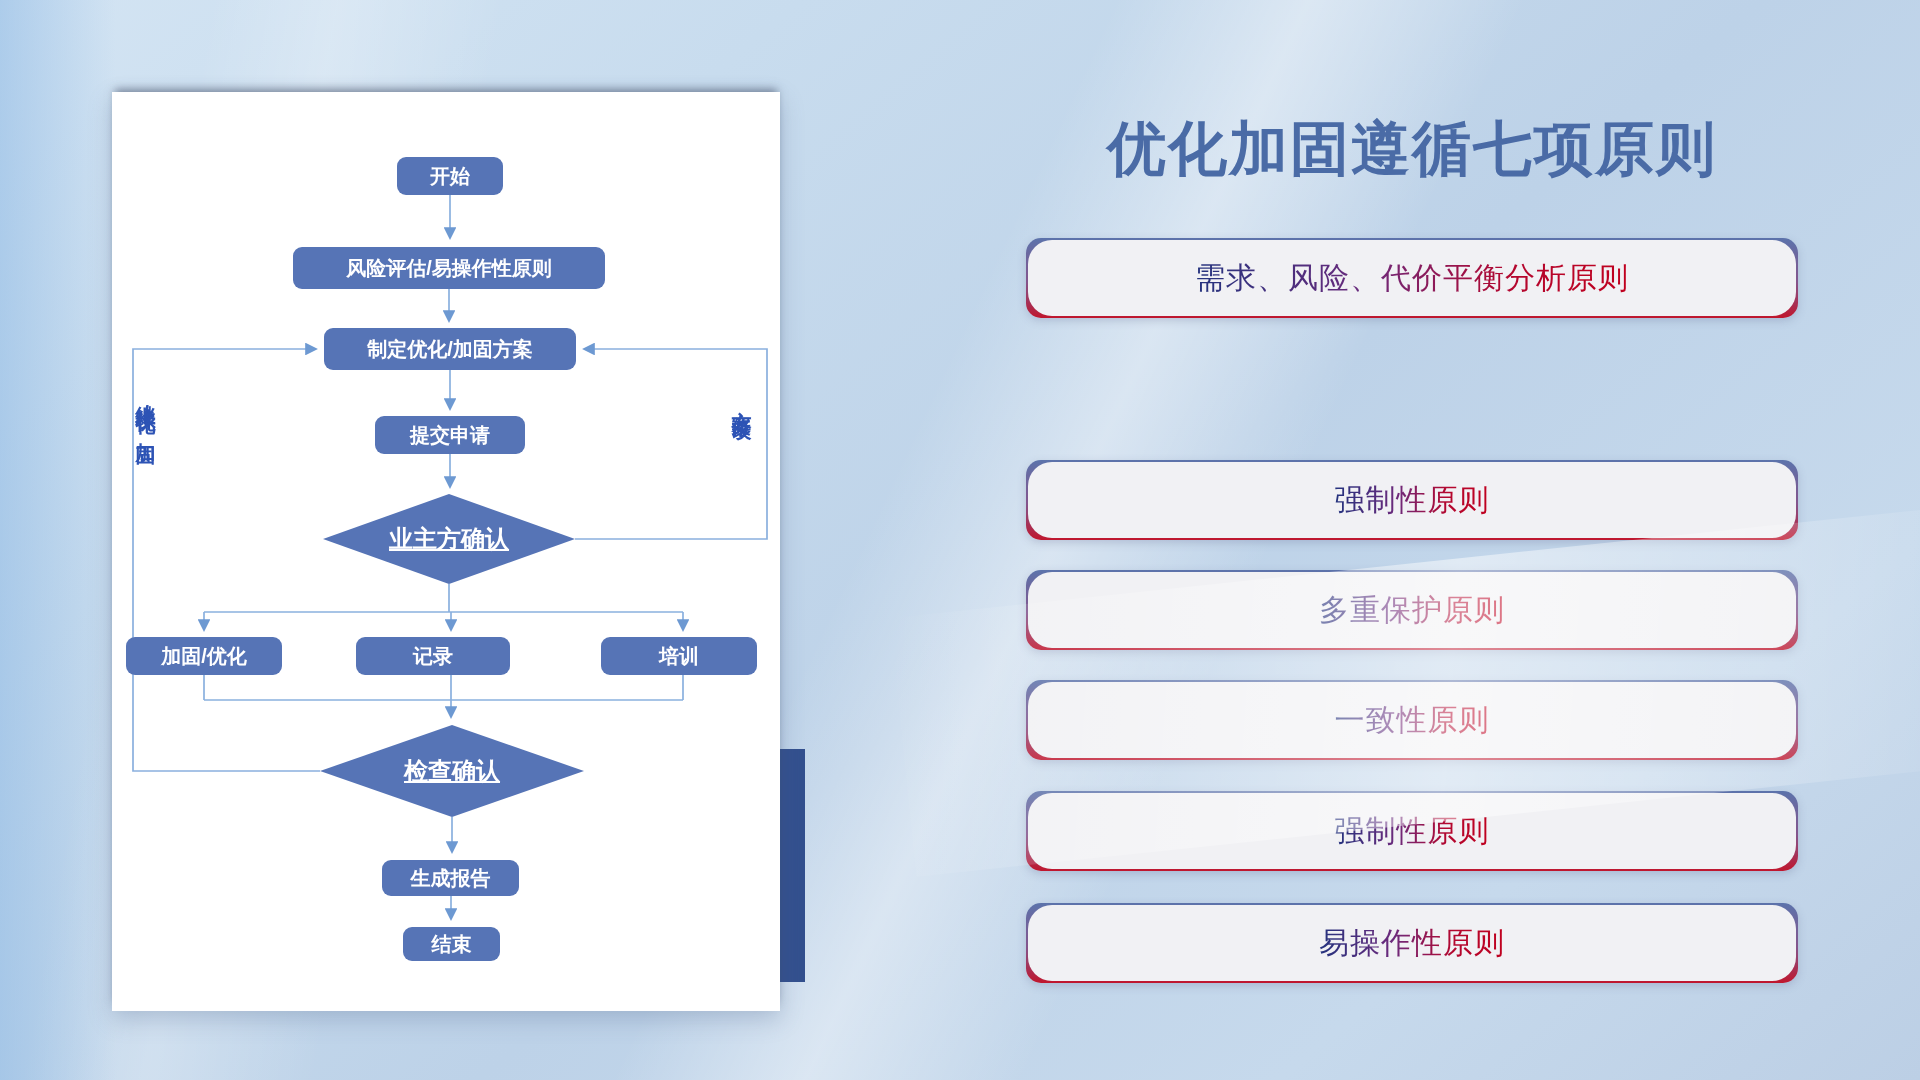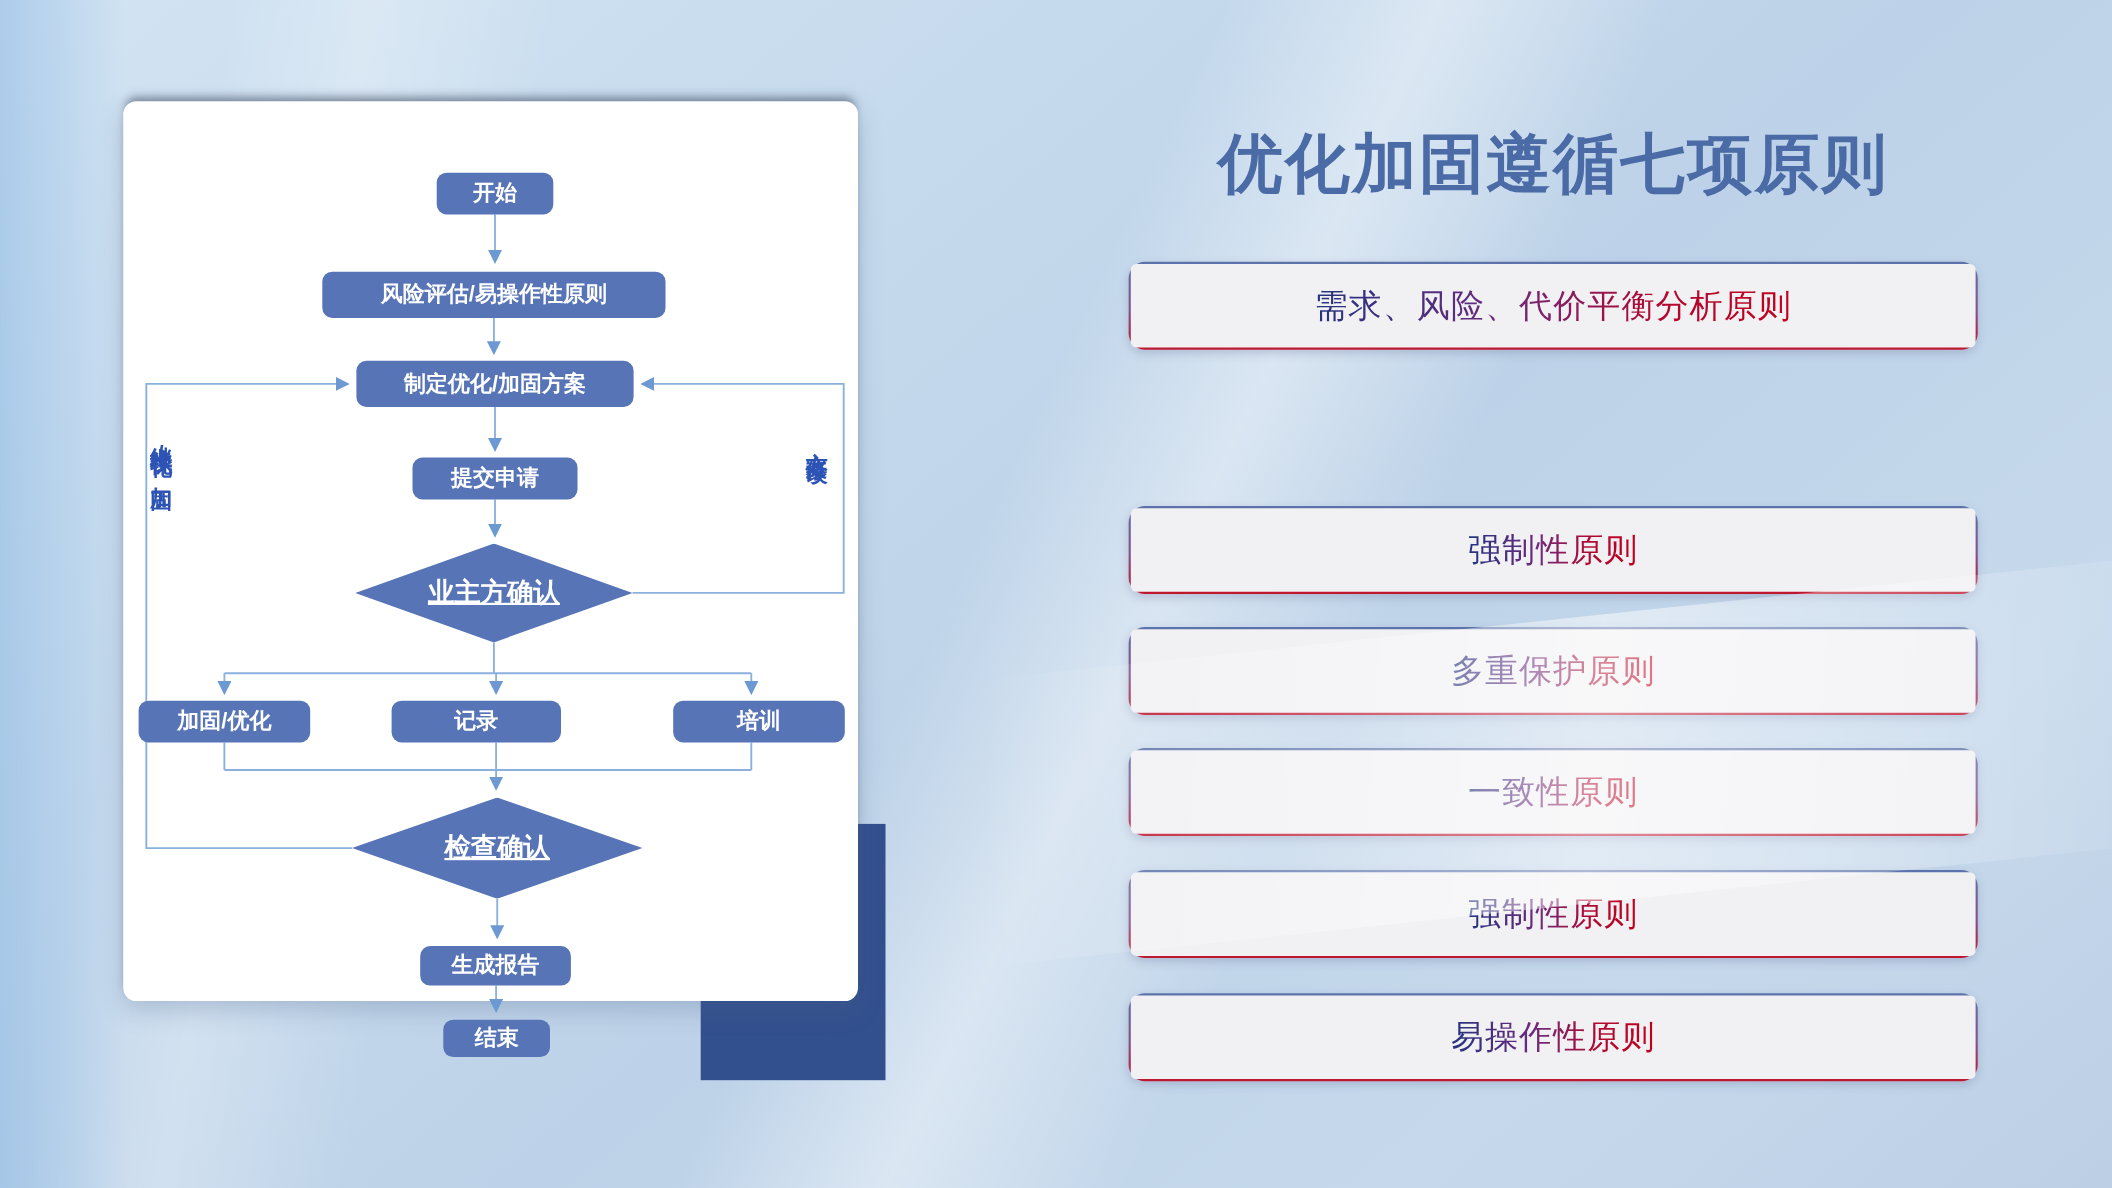--- a/index.html
+++ b/index.html
@@ -25,22 +25,22 @@
     background:linear-gradient(100deg,rgba(255,255,255,0),rgba(255,255,255,.5),rgba(255,255,255,0));
     transform:rotate(-6deg);pointer-events:none;
   }
 
   
   .shadow-rect{
     position:absolute;left:637px;top:749px;width:168px;height:233px;
     background:#33508e;
   }
   .flow-card{
-    position:absolute;left:112px;top:92px;width:668px;height:818px;
-    background:#ffffff;border-radius:12px;
+    position:absolute;left:112px;top:92px;width:668px;height:919px;
+    background:#ffffff;border-radius:0;
     box-shadow:0 -6px 8px -3px rgba(62,72,98,.55),0 8px 22px rgba(80,100,140,.28);
   }
   .flow-svg{position:absolute;left:0;top:0;width:668px;height:875px;}
   .node{
     position:absolute;display:flex;align-items:center;justify-content:center;
     background:#5674b6;color:#ffffff;font-weight:bold;font-size:20px;
     border-radius:9px;text-align:center;line-height:1.1;
   }
   .node.diamond{
     border-radius:0;
@@ -59,21 +59,21 @@
     text-align:center;font-size:59px;font-weight:bold;color:#4a6ba6;
     letter-spacing:2px;
   }
   .pill{
     position:absolute;left:1026px;width:772px;height:80px;
     border-radius:15px;padding:0;
     background:linear-gradient(180deg,#5c73ab 0%,#84548c 55%,#c0162d 100%);
     box-shadow:0 3px 8px rgba(90,100,140,.25);
   }
   .pill-inner{
-    position:absolute;inset:2px;border-radius:5px;background:#f1f1f4;
+    position:absolute;inset:2px;border-radius:24px;background:#f1f1f4;
     display:flex;align-items:center;justify-content:center;
   }
   .pill-text{
     font-size:30px;font-weight:500;letter-spacing:1px;
     background:linear-gradient(90deg,#24337e 0%,#6d2a7c 40%,#b3072f 72%,#c0001e 100%);
     -webkit-background-clip:text;background-clip:text;
     color:transparent;
   }
 </style>
 </head>
@@ -125,21 +125,21 @@
     <div class="node" style="left:212px;top:236px;width:252px;height:42px">制定优化/加固方案</div>
 
     <div class="node" style="left:263px;top:324px;width:150px;height:38px">提交申请</div>
 
     <div class="node diamond" style="left:211px;top:402px;width:252px;height:90px">业主方确认</div>
 
     <div class="node" style="left:14px;top:545px;width:156px;height:38px">加固/优化</div>
 
     <div class="node" style="left:244px;top:545px;width:154px;height:38px">记录</div>
 
-    <div class="node" style="left:500px;top:545px;width:156px;height:38px">培训</div>
+    <div class="node" style="left:489px;top:545px;width:156px;height:38px">培训</div>
 
     <div class="node diamond" style="left:208px;top:633px;width:264px;height:92px">检查确认</div>
 
     <div class="node" style="left:270px;top:768px;width:137px;height:36px">生成报告</div>
 
     <div class="node" style="left:291px;top:835px;width:97px;height:34px">结束</div>
 
     <div class="vlabel" style="left:24px;top:298px">继续优化/加固</div>
 
     <div class="vlabel" style="left:620px;top:303px">方案修改</div>

